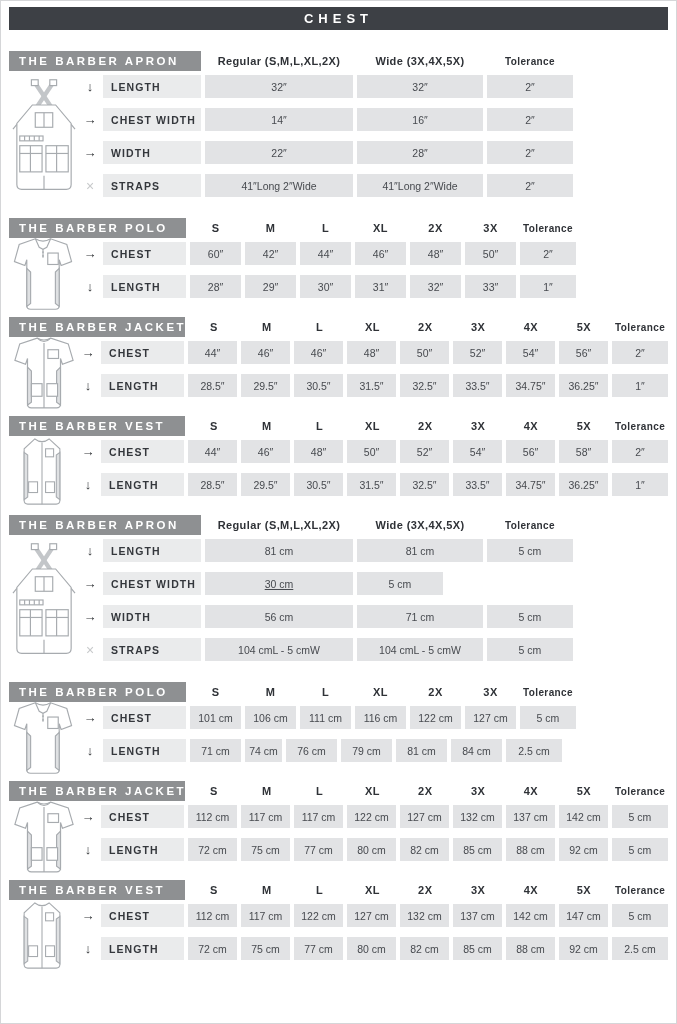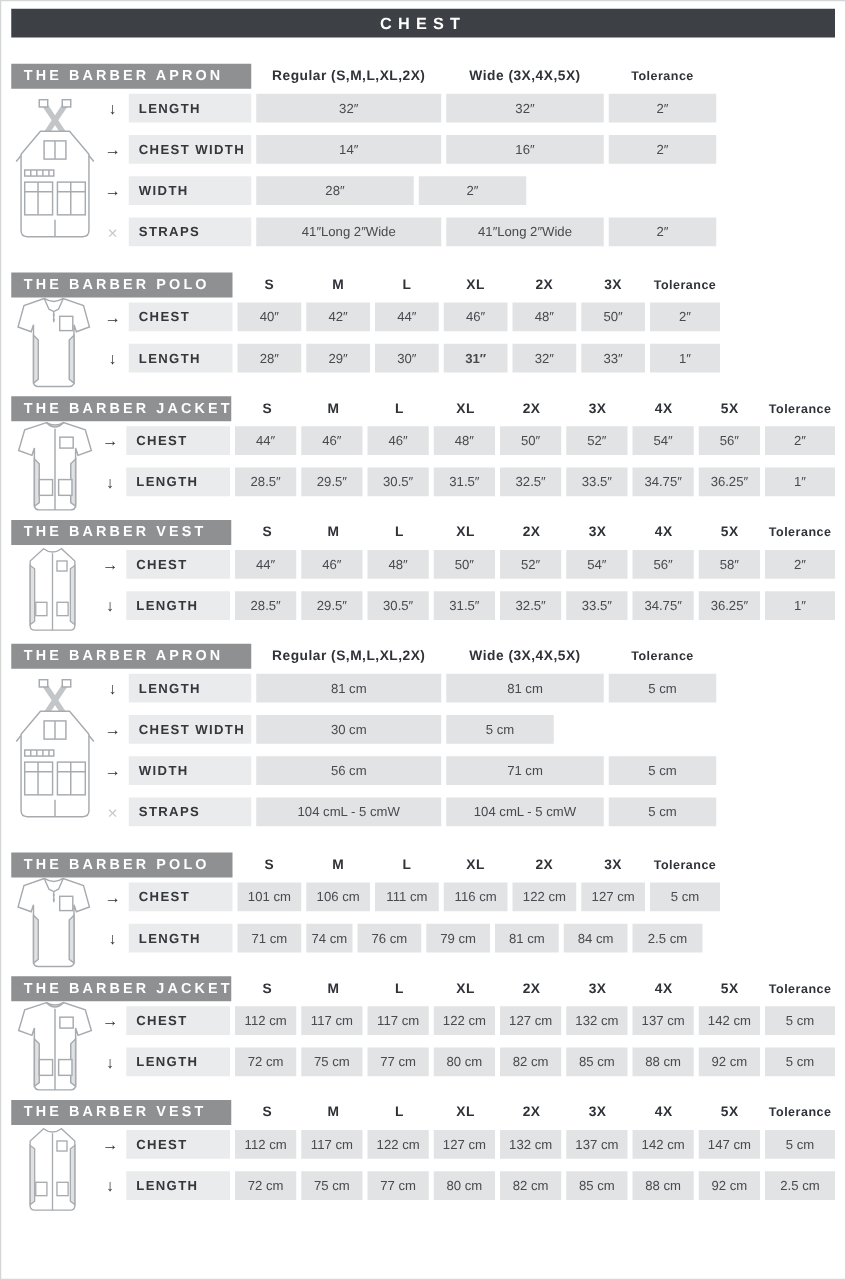--- a/index.html
+++ b/index.html
@@ -112,20 +112,21 @@
           <div class="row">
             <span class="arrow-cell">→</span>
             <div class="label-cell" style="width: 98px;">CHEST WIDTH</div>
             <div class="cell" style="width: 148px;">14″</div>
             <div class="cell" style="width: 126px;">16″</div>
             <div class="cell" style="width: 86px;">2″</div>
           </div>
           <div class="row">
             <span class="arrow-cell">→</span>
             <div class="label-cell" style="width: 98px;">WIDTH</div>
+            <div class="cell" style="width: 148px;">22″</div>
             <div class="cell" style="width: 126px;">28″</div>
             <div class="cell" style="width: 86px;">2″</div>
           </div>
           <div class="row">
             <span class="arrow-cell cross">×</span>
             <div class="label-cell" style="width: 98px;">STRAPS</div>
             <div class="cell" style="width: 148px;">41″Long 2″Wide</div>
             <div class="cell" style="width: 126px;">41″Long 2″Wide</div>
             <div class="cell" style="width: 86px;">2″</div>
           </div>
@@ -157,35 +158,35 @@
               <rect x="37" y="20" width="11" height="12"></rect>
             </g>
             <circle cx="32" cy="19" r="0.9" fill="#a7abaf"></circle>
             <circle cx="32" cy="23" r="0.9" fill="#a7abaf"></circle>
           </svg>
         </div>
         <div class="rows">
           <div class="row">
             <span class="arrow-cell">→</span>
             <div class="label-cell" style="width: 83px;">CHEST</div>
-            <div class="cell" style="width: 51px;">40″</div>
+            <div class="cell" style="width: 51px;">60″</div>
             <div class="cell" style="width: 51px; text-align: center;">42″</div>
             <div class="cell" style="width: 51px;">44″</div>
             <div class="cell" style="width: 51px;">46″</div>
             <div class="cell" style="width: 51px;">48″</div>
             <div class="cell" style="width: 51px;">50″</div>
             <div class="cell" style="width: 56px;">2″</div>
           </div>
           <div class="row">
             <span class="arrow-cell">↓</span>
             <div class="label-cell" style="width: 83px;">LENGTH</div>
             <div class="cell" style="width: 51px;">28″</div>
             <div class="cell" style="width: 51px;">29″</div>
             <div class="cell" style="width: 51px;">30″</div>
-            <div class="cell" style="width: 51px; font-weight: bold;">31″</div>
+            <div class="cell" style="width: 51px;">31″</div>
             <div class="cell" style="width: 51px;">32″</div>
             <div class="cell" style="width: 51px;">33″</div>
             <div class="cell" style="width: 56px;">1″</div>
           </div>
         </div>
       </div>
     </div>
     <div class="section">
       <div class="head-row">
         <div class="title-bar" style="width: 177px;">
@@ -347,21 +348,21 @@
           <div class="row">
             <span class="arrow-cell">↓</span>
             <div class="label-cell" style="width: 98px;">LENGTH</div>
             <div class="cell" style="width: 148px;">81 cm</div>
             <div class="cell" style="width: 126px;">81 cm</div>
             <div class="cell" style="width: 86px;">5 cm</div>
           </div>
           <div class="row">
             <span class="arrow-cell">→</span>
             <div class="label-cell" style="width: 98px;">CHEST WIDTH</div>
-            <div class="cell" style="width: 148px;">30 cm</div>
+            <div class="cell" style="width: 148px; text-decoration: underline;">30 cm</div>
             <div class="cell" style="width: 86px;">5 cm</div>
           </div>
           <div class="row">
             <span class="arrow-cell">→</span>
             <div class="label-cell" style="width: 98px;">WIDTH</div>
             <div class="cell" style="width: 148px;">56 cm</div>
             <div class="cell" style="width: 126px;">71 cm</div>
             <div class="cell" style="width: 86px;">5 cm</div>
           </div>
           <div class="row">

